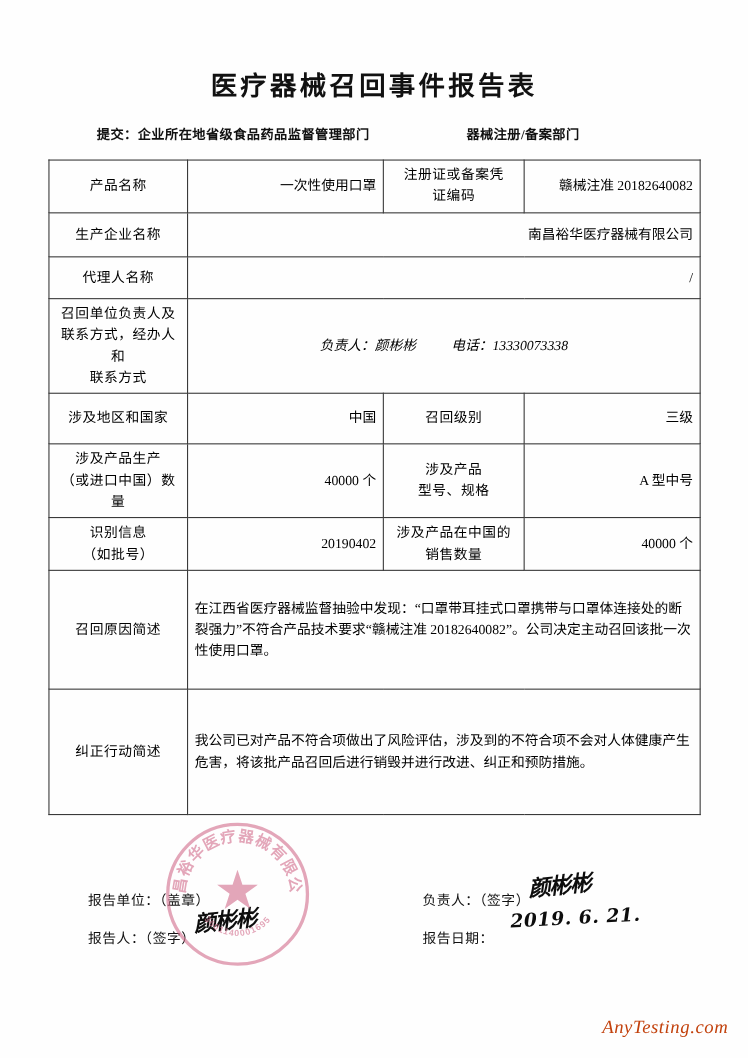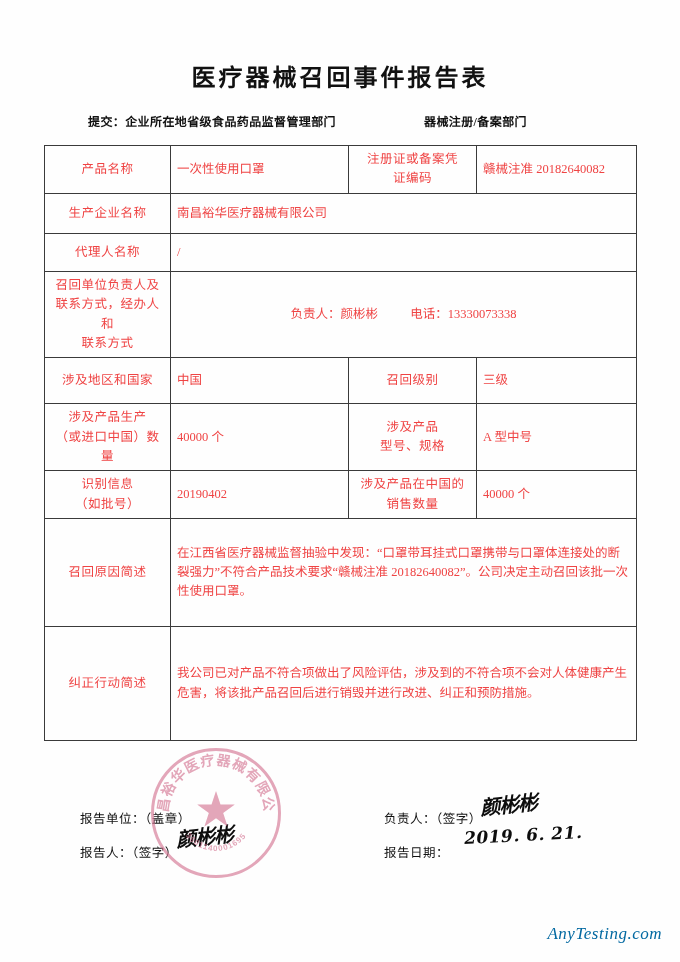--- a/index.html
+++ b/index.html
@@ -56,35 +56,35 @@
 
   
   #main-table {
     position: absolute;
     top: 145px;
     left: 44px;
     width: 592px;
     border-collapse: collapse;
     table-layout: fixed;
     font-size: 12.5px;
-    color: #ef4444;
+    color: #000000;
     border-radius: 19px;
   }
   #main-table td {
     border: 1px solid #3a3a3a;
     padding: 4px 6px;
     vertical-align: middle;
     line-height: 1.55;
   }
   .lbl {
     text-align: center;
     letter-spacing: 0.5px;
   }
   .val {
-    text-align: left;
+    text-align: right;
   }
   .val-left {
     text-align: left;
     padding: 6px 14px 6px 14px;
     line-height: 1.85;
     text-indent: 0;
   }
   .row-h1 { height: 46px; }
   .row-h2 { height: 40px; }
   .row-h3 { height: 38px; padding-left: 48px; }
@@ -95,20 +95,21 @@
   .row-h8 { height: 46px; }
   .row-big1 { height: 108px; }
   .row-big2 { height: 114px; padding-left: 32px; }
 
   
   .contact-wrap {
     display: flex;
     justify-content: center;
     gap: 32px;
     align-items: flex-end;
+    font-style: italic;
   }
 
   
   #footer {
     position: absolute;
     top: 793px;
     left: 44px;
     width: 592px;
     font-size: 12.5px;
     color: #111;
@@ -223,21 +224,21 @@
     font-size: 25px;
     font-weight: bold;
     color: #e2e2e2;
     letter-spacing: 2px;
     line-height: 1.1;
   }
   #wm-en {
     font-family: "Liberation Serif", serif;
     font-style: italic;
     font-size: 17px;
-    color: #0369a1;
+    color: #c2410c;
     letter-spacing: 0.5px;
     margin-top: 2px;
   }
 </style>
 </head>
 <body>
 
 <div id="page">
 
   <div id="doc-title">医疗器械召回事件报告表</div>

